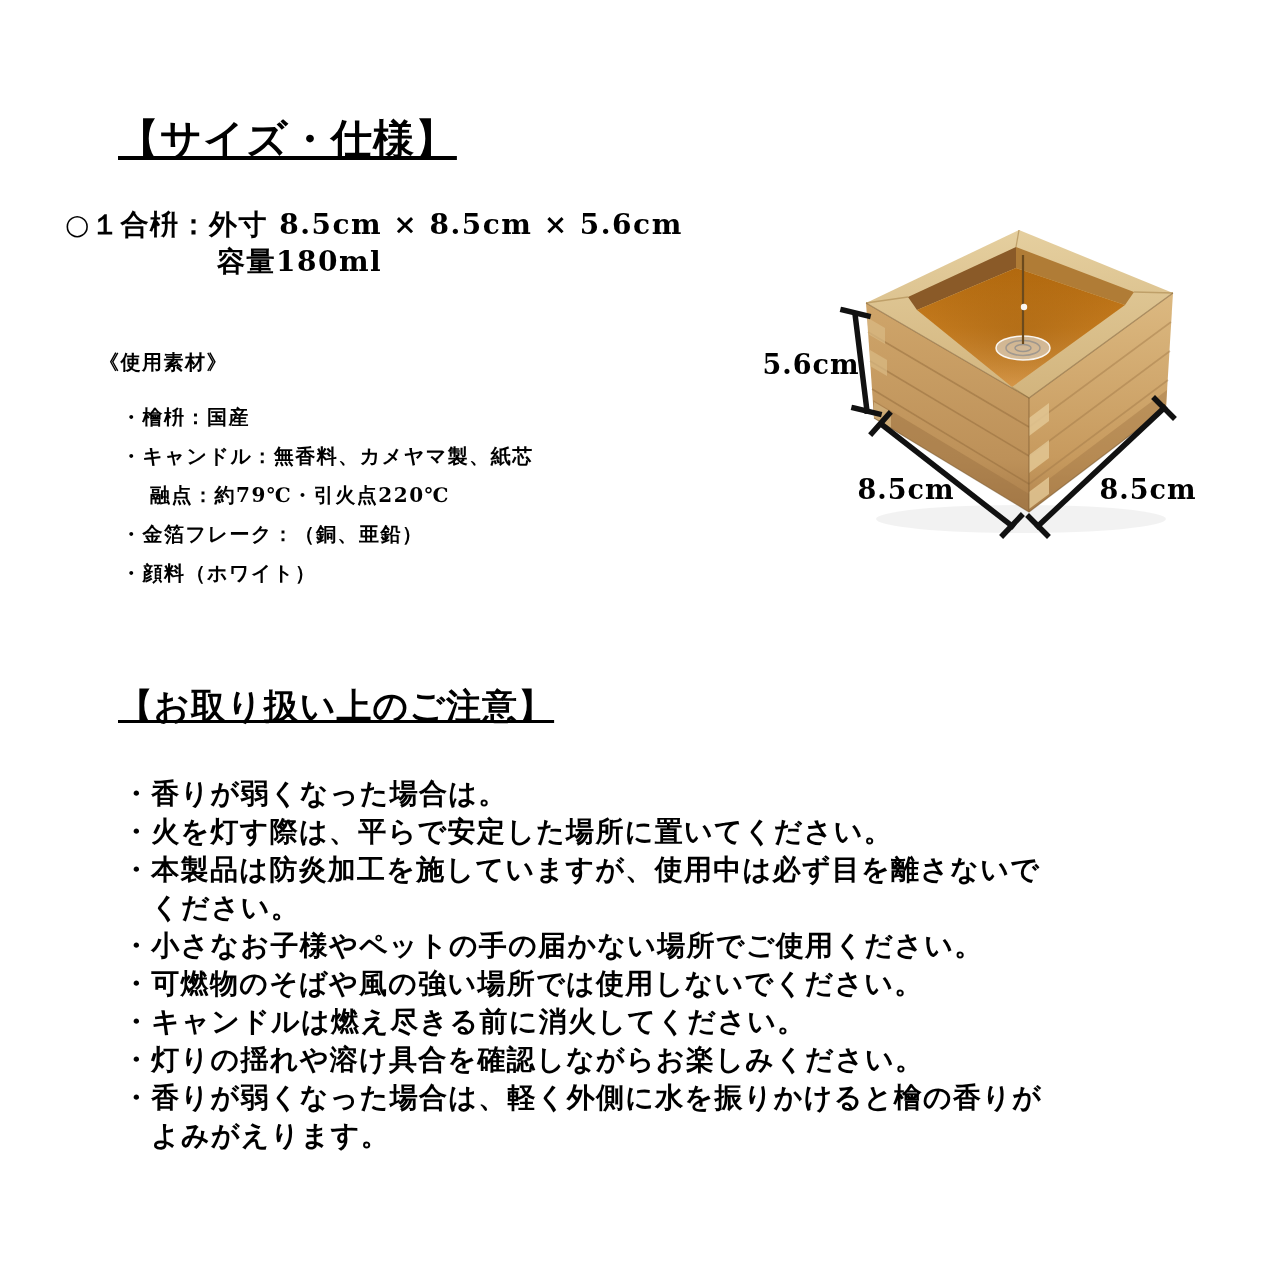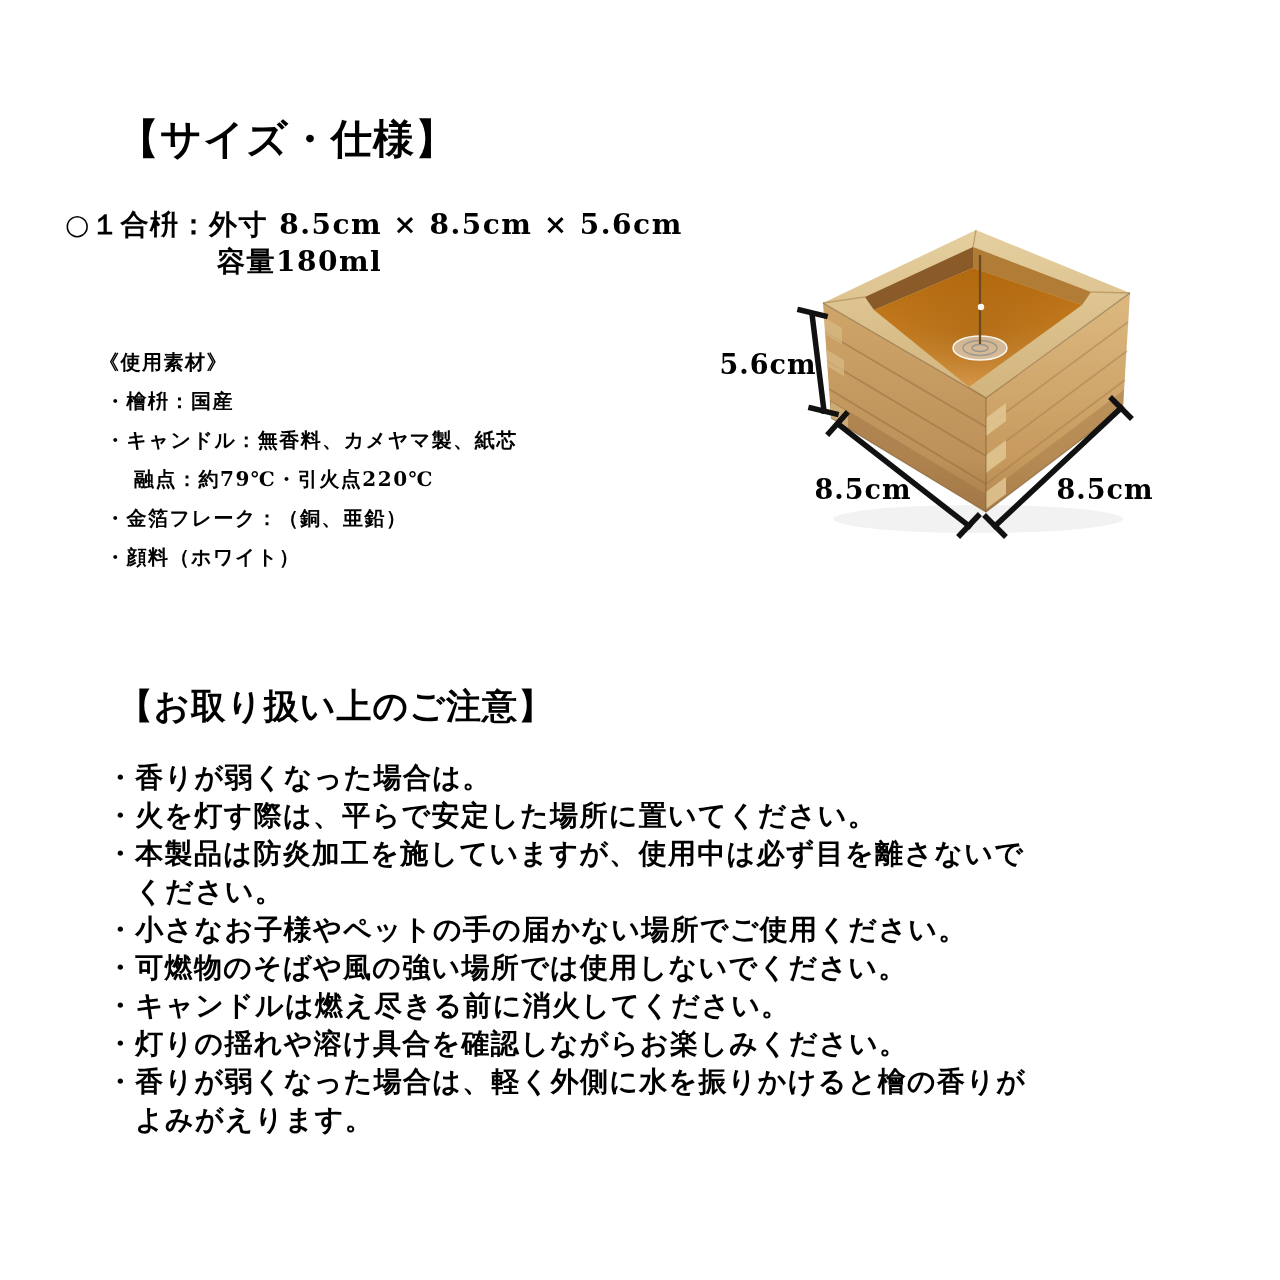--- a/index.html
+++ b/index.html
@@ -12,50 +12,51 @@
     font-weight:bold;
     color:#000;
   }
   .sec-title{
     position:absolute;
     margin:0;
     font-size:41px;
     line-height:1.15;
     letter-spacing:1px;
     white-space:nowrap;
+    text-decoration:underline;
   }
   #title-size{left:118px;top:116px;}
   #title-caution{left:118px;top:686px;font-size:35px;}
   .spec{
     position:absolute;left:94px;top:206px;
     font-size:28px;letter-spacing:1.5px;line-height:37px;
     white-space:nowrap;
   }
   .spec .l2{display:block;margin-left:123px;}
   .materials{
     position:absolute;left:105px;top:343px;
     font-size:20px;letter-spacing:1.5px;line-height:39px;
   }
   .materials .m-head{margin-left:-6px;white-space:nowrap;}
   ul.plain{
-    list-style:none;margin:0;padding:0;
+    list-style:none;margin:16px;padding:0;
   }
   ul.plain li{
     padding-left:29px;
     white-space:nowrap;
   }
   .ln{display:block;text-indent:-29px;}
   .ln.cont{text-indent:0;}
   .cautions{
     position:absolute;left:106px;top:759px;
     font-size:28px;letter-spacing:1.3px;line-height:38px;
     width:1100px;
   }
   .figure{
-    position:absolute;left:708px;top:222px;width:445px;height:330px;
+    position:absolute;left:751px;top:222px;width:445px;height:330px;
     margin:0;padding:0;
   }
   .dim-label{
     font-family:"DejaVu Serif","Liberation Serif",serif;
     font-weight:bold;font-size:27px;letter-spacing:1px;
   }
 </style>
 </head>
 <body>
 

